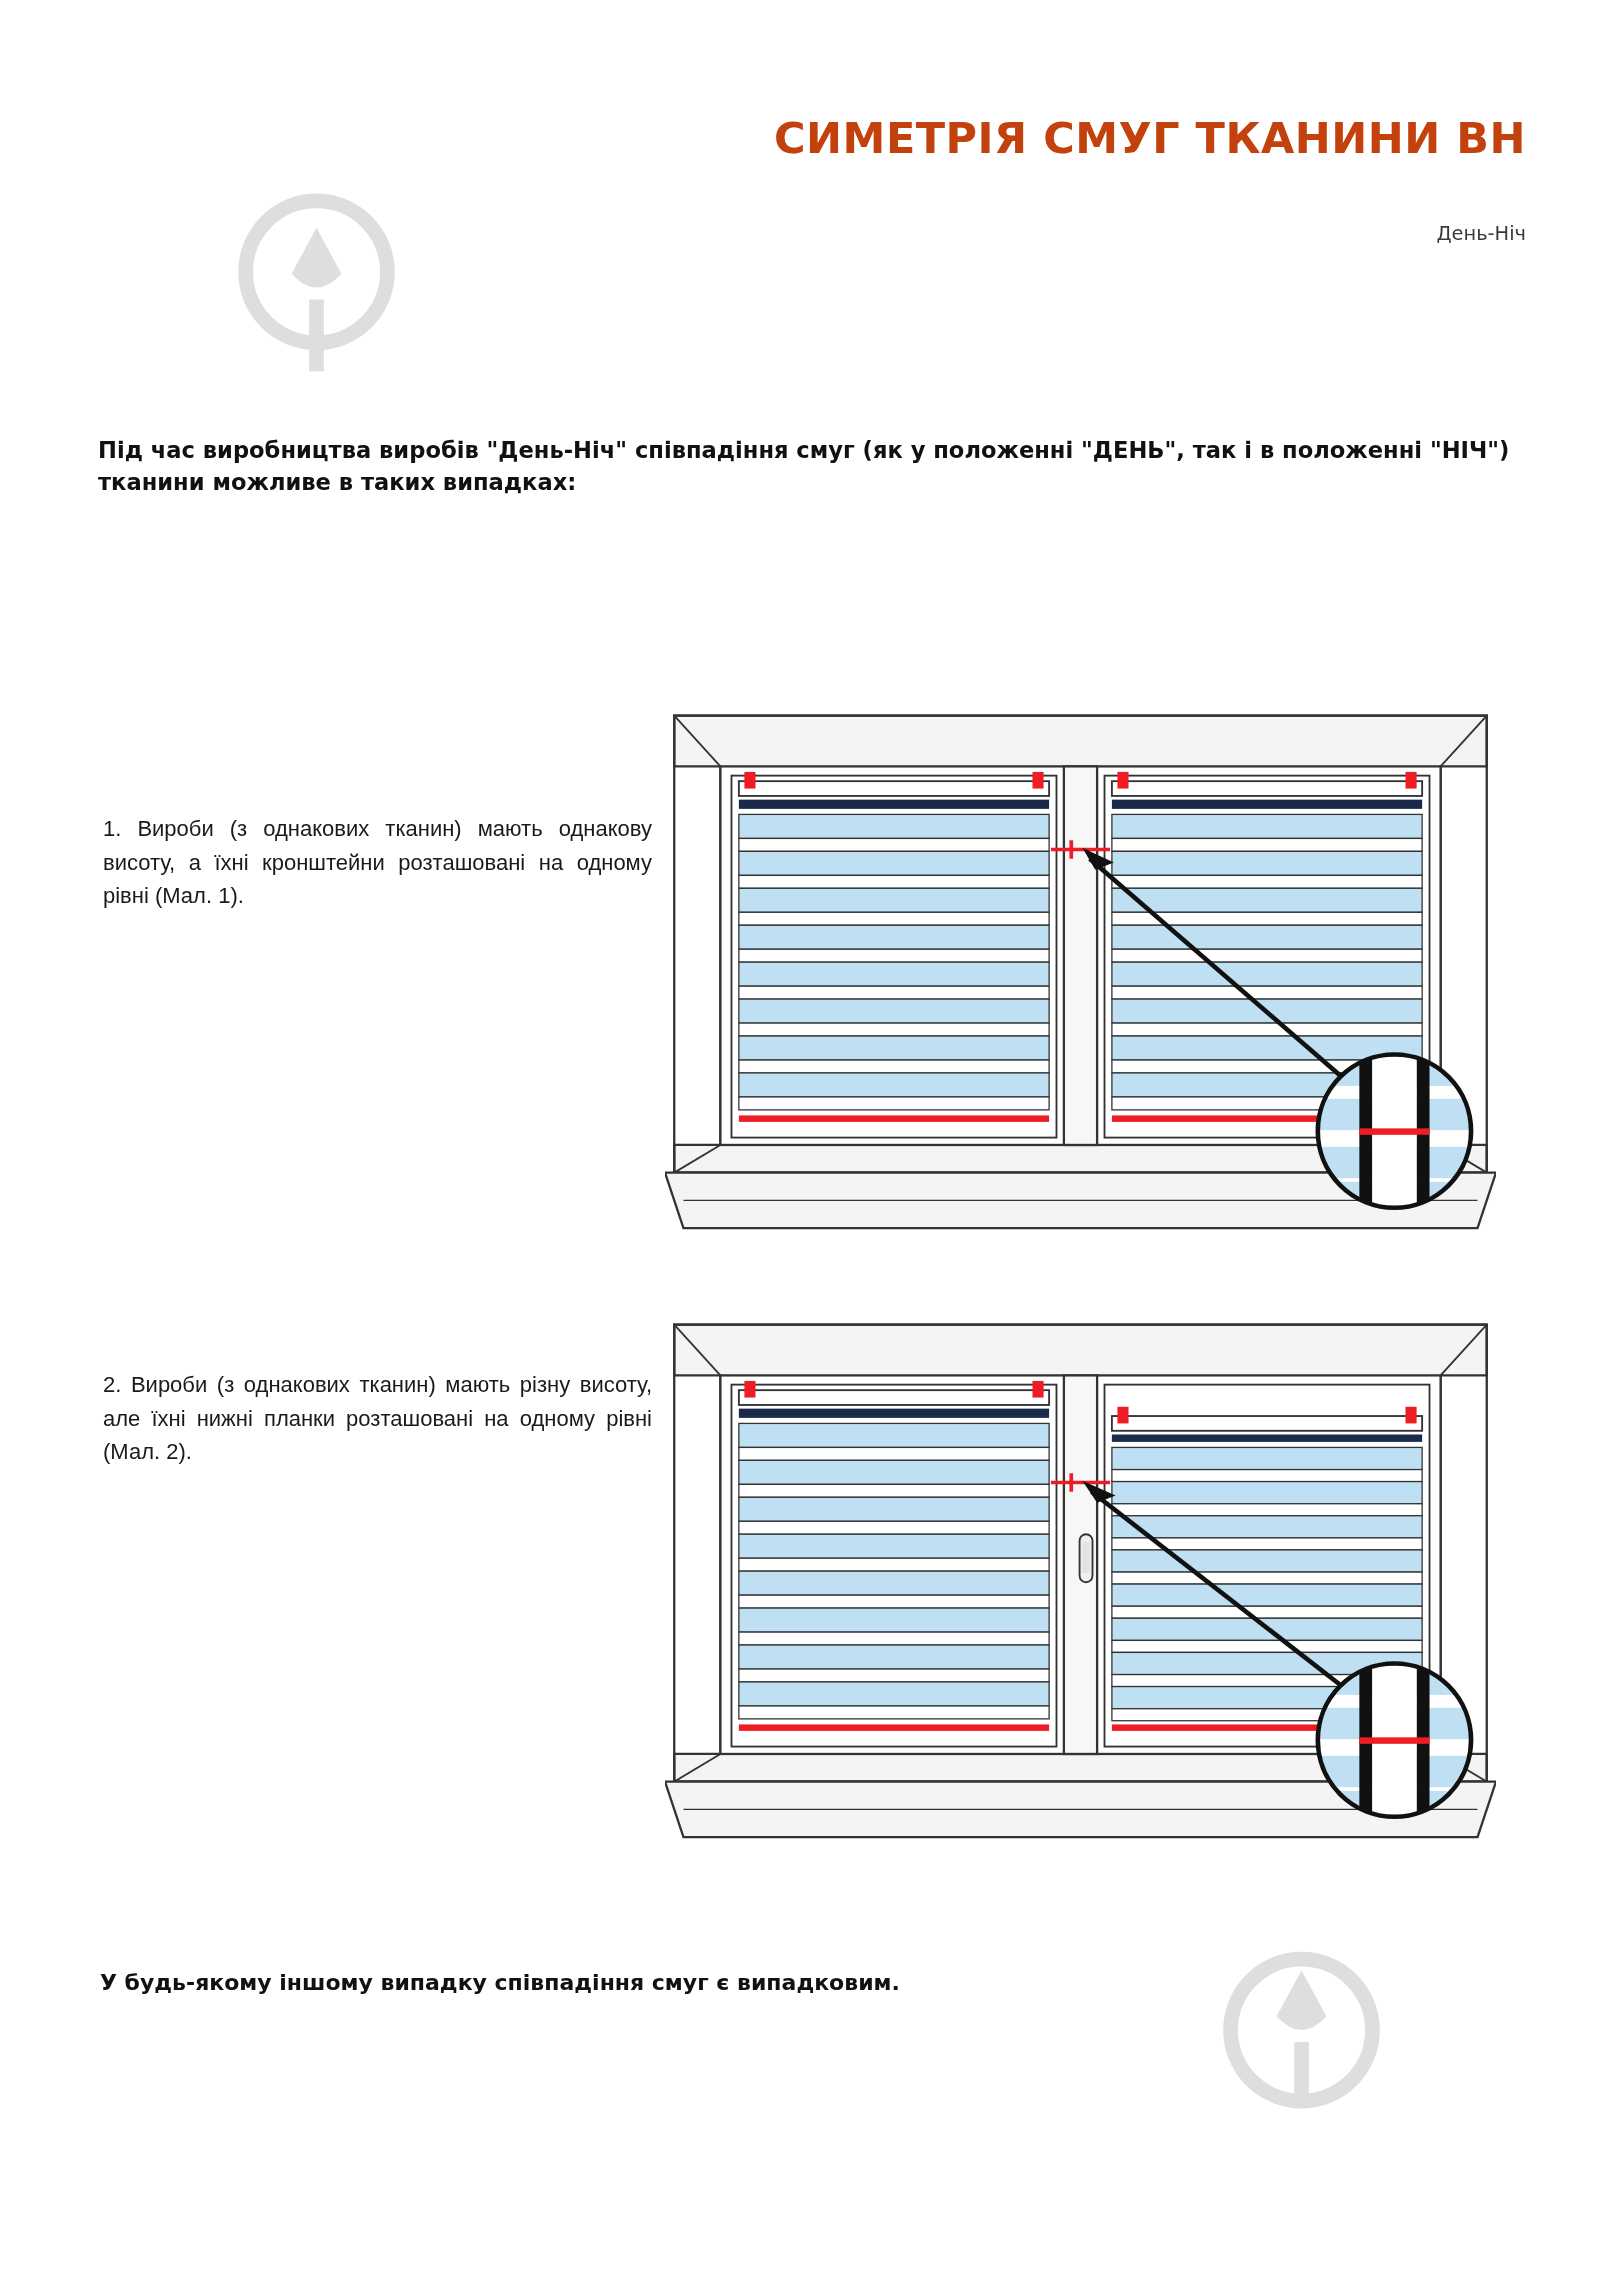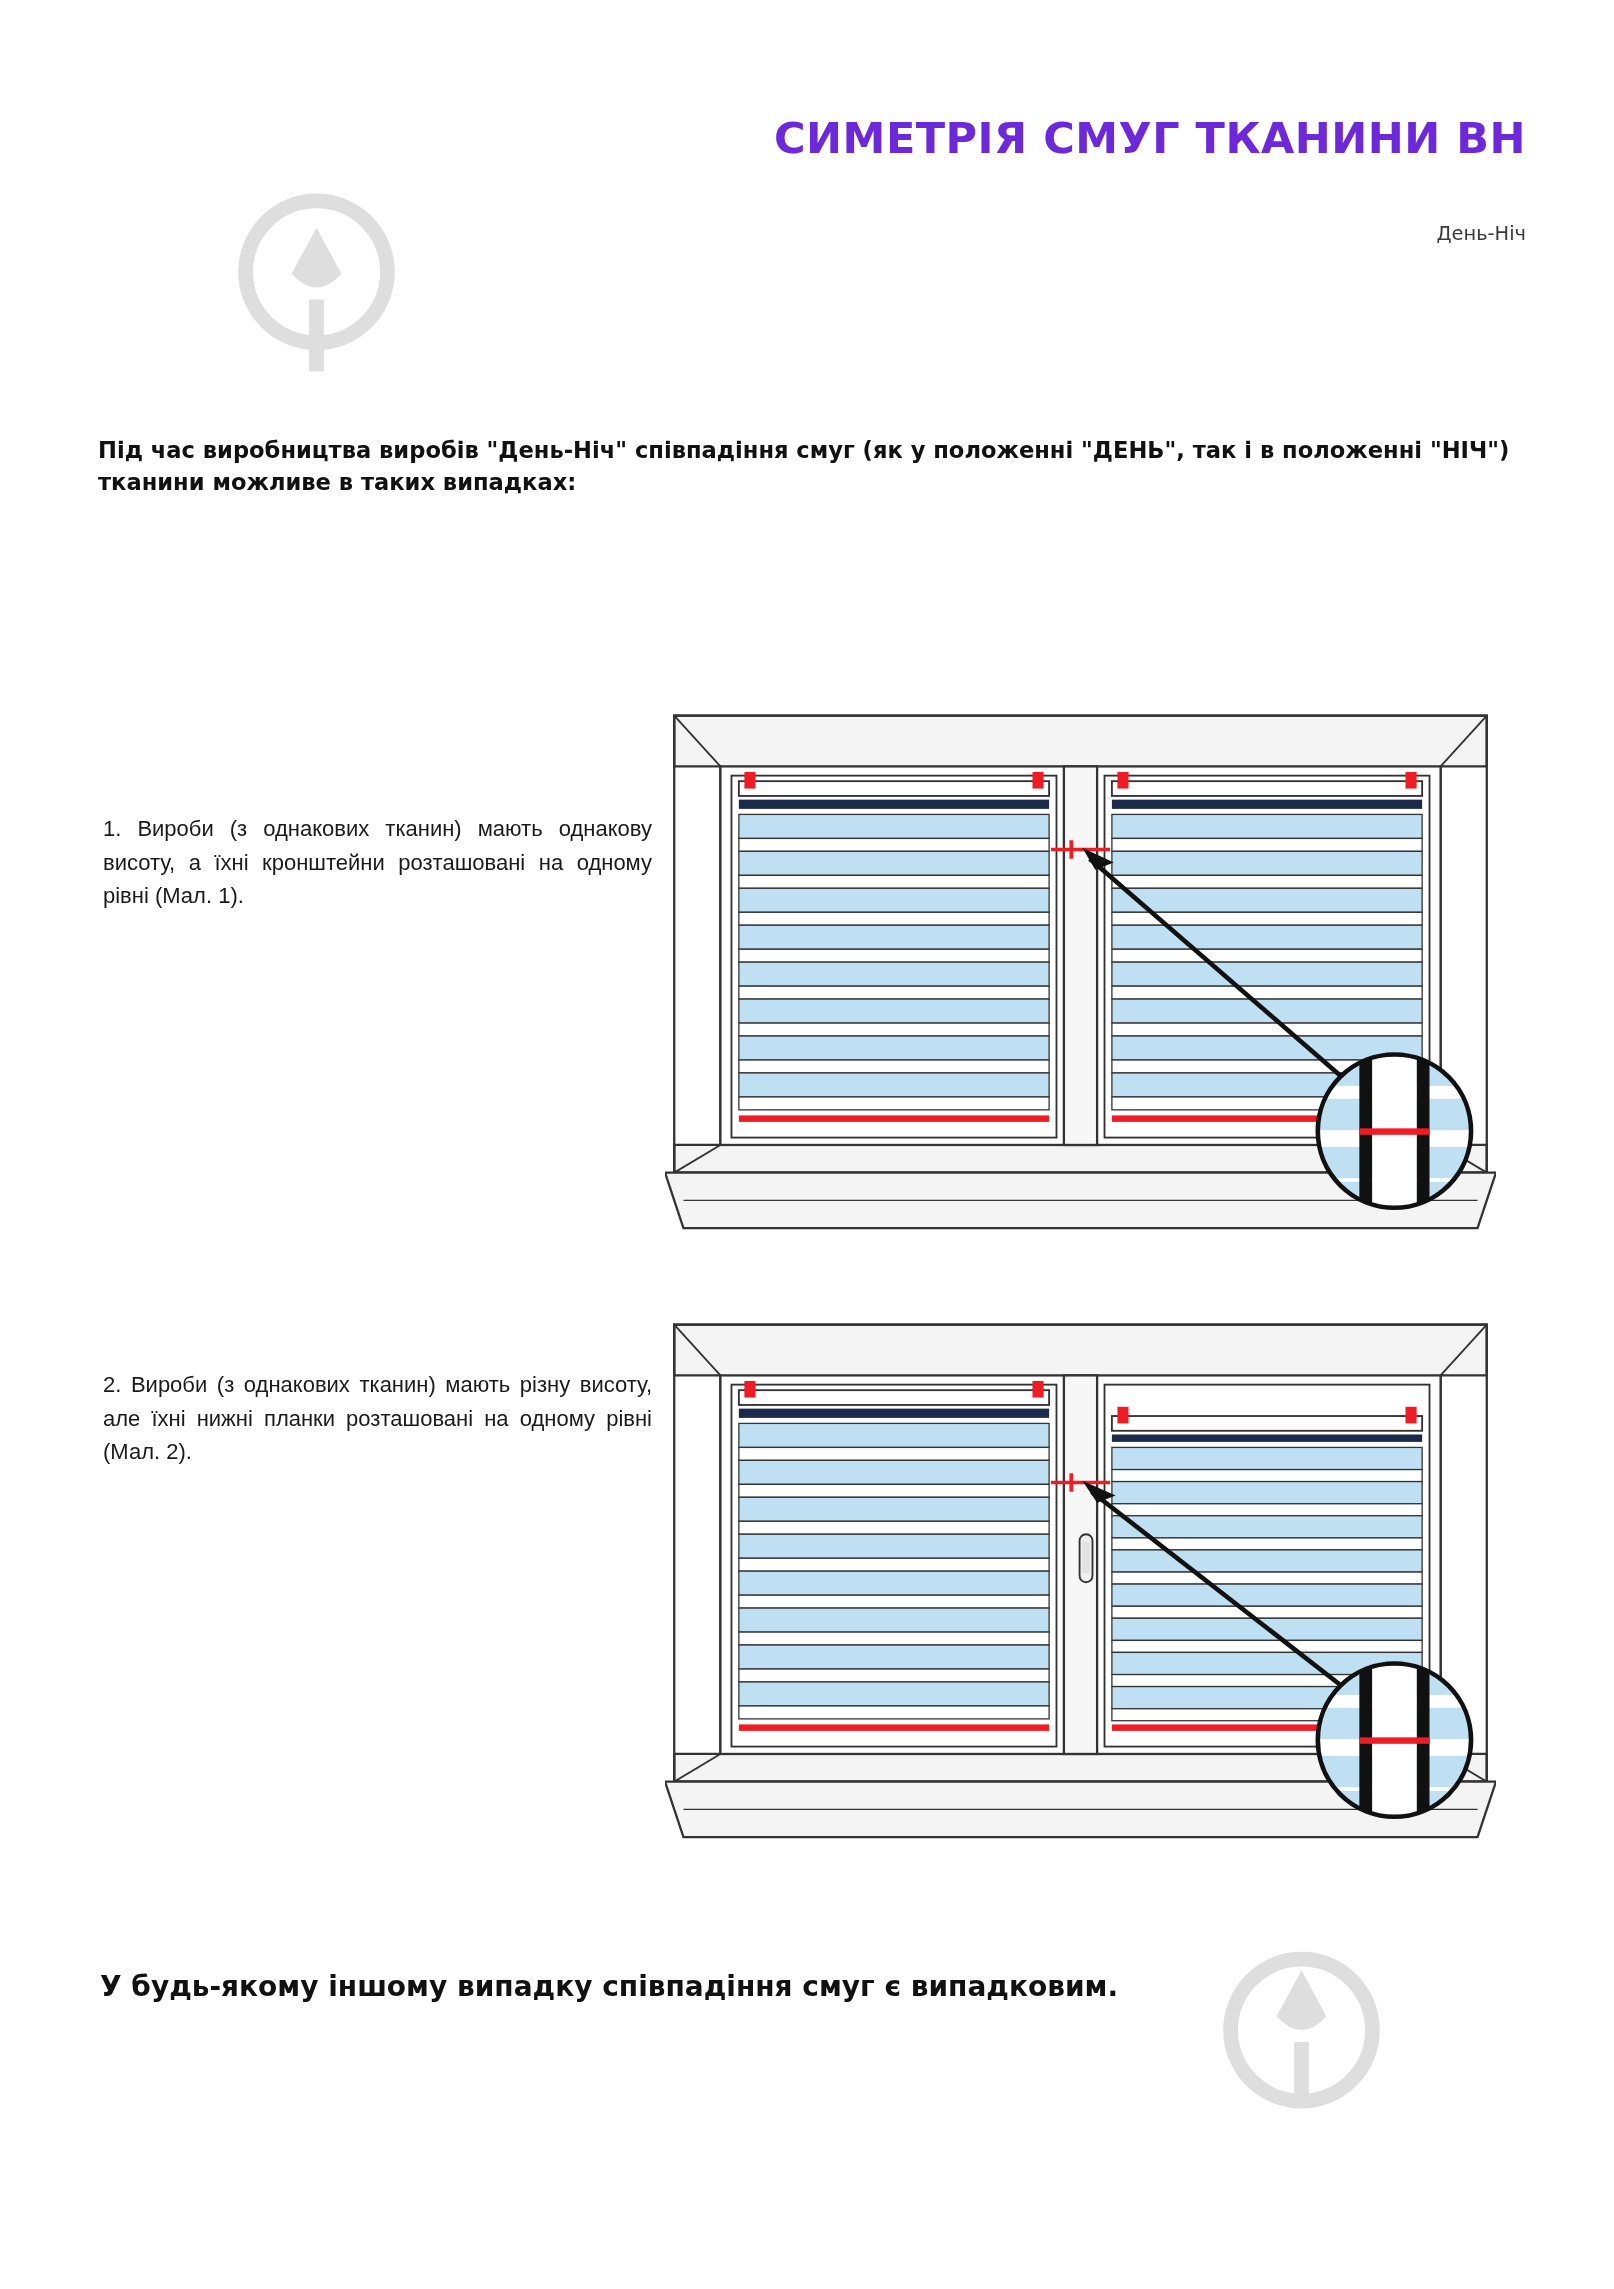--- a/index.html
+++ b/index.html
@@ -27,21 +27,21 @@
   
   .doc-title {
     position: absolute;
     left: 0; right: 88px;
     top: 113px;
     text-align: right;
     font-family: "DejaVu Sans", sans-serif;
     font-weight: bold;
     font-size: 43px;
     letter-spacing: 0.5px;
-    color: #6d28d9;
+    color: #c2410c;
     white-space: nowrap;
     margin-left: 20px;
   }
   .doc-subtitle {
     position: absolute;
     right: 88px;
     top: 222px;
     text-align: center;
     font-size: 19.4px;
     color: #3a3a3a;
@@ -84,21 +84,21 @@
   .cap1 { left: 681px; top: 1172px; }
   .cap2 { left: 681px; top: 1781px; }
 
   
   .footer-note {
     position: absolute;
     left: 100px;
     top: 1970px;
     width: 1292px;
     font-weight: bold;
-    font-size: 28px;
+    font-size: 22px;
     color: #111;
     font-family: "DejaVu Sans", sans-serif;
   }
 
   
   .figure {
     position: absolute;
   }
   .fig1 { left: 665px; top: 711px; }
   .fig2 { left: 665px; top: 1320px; }

